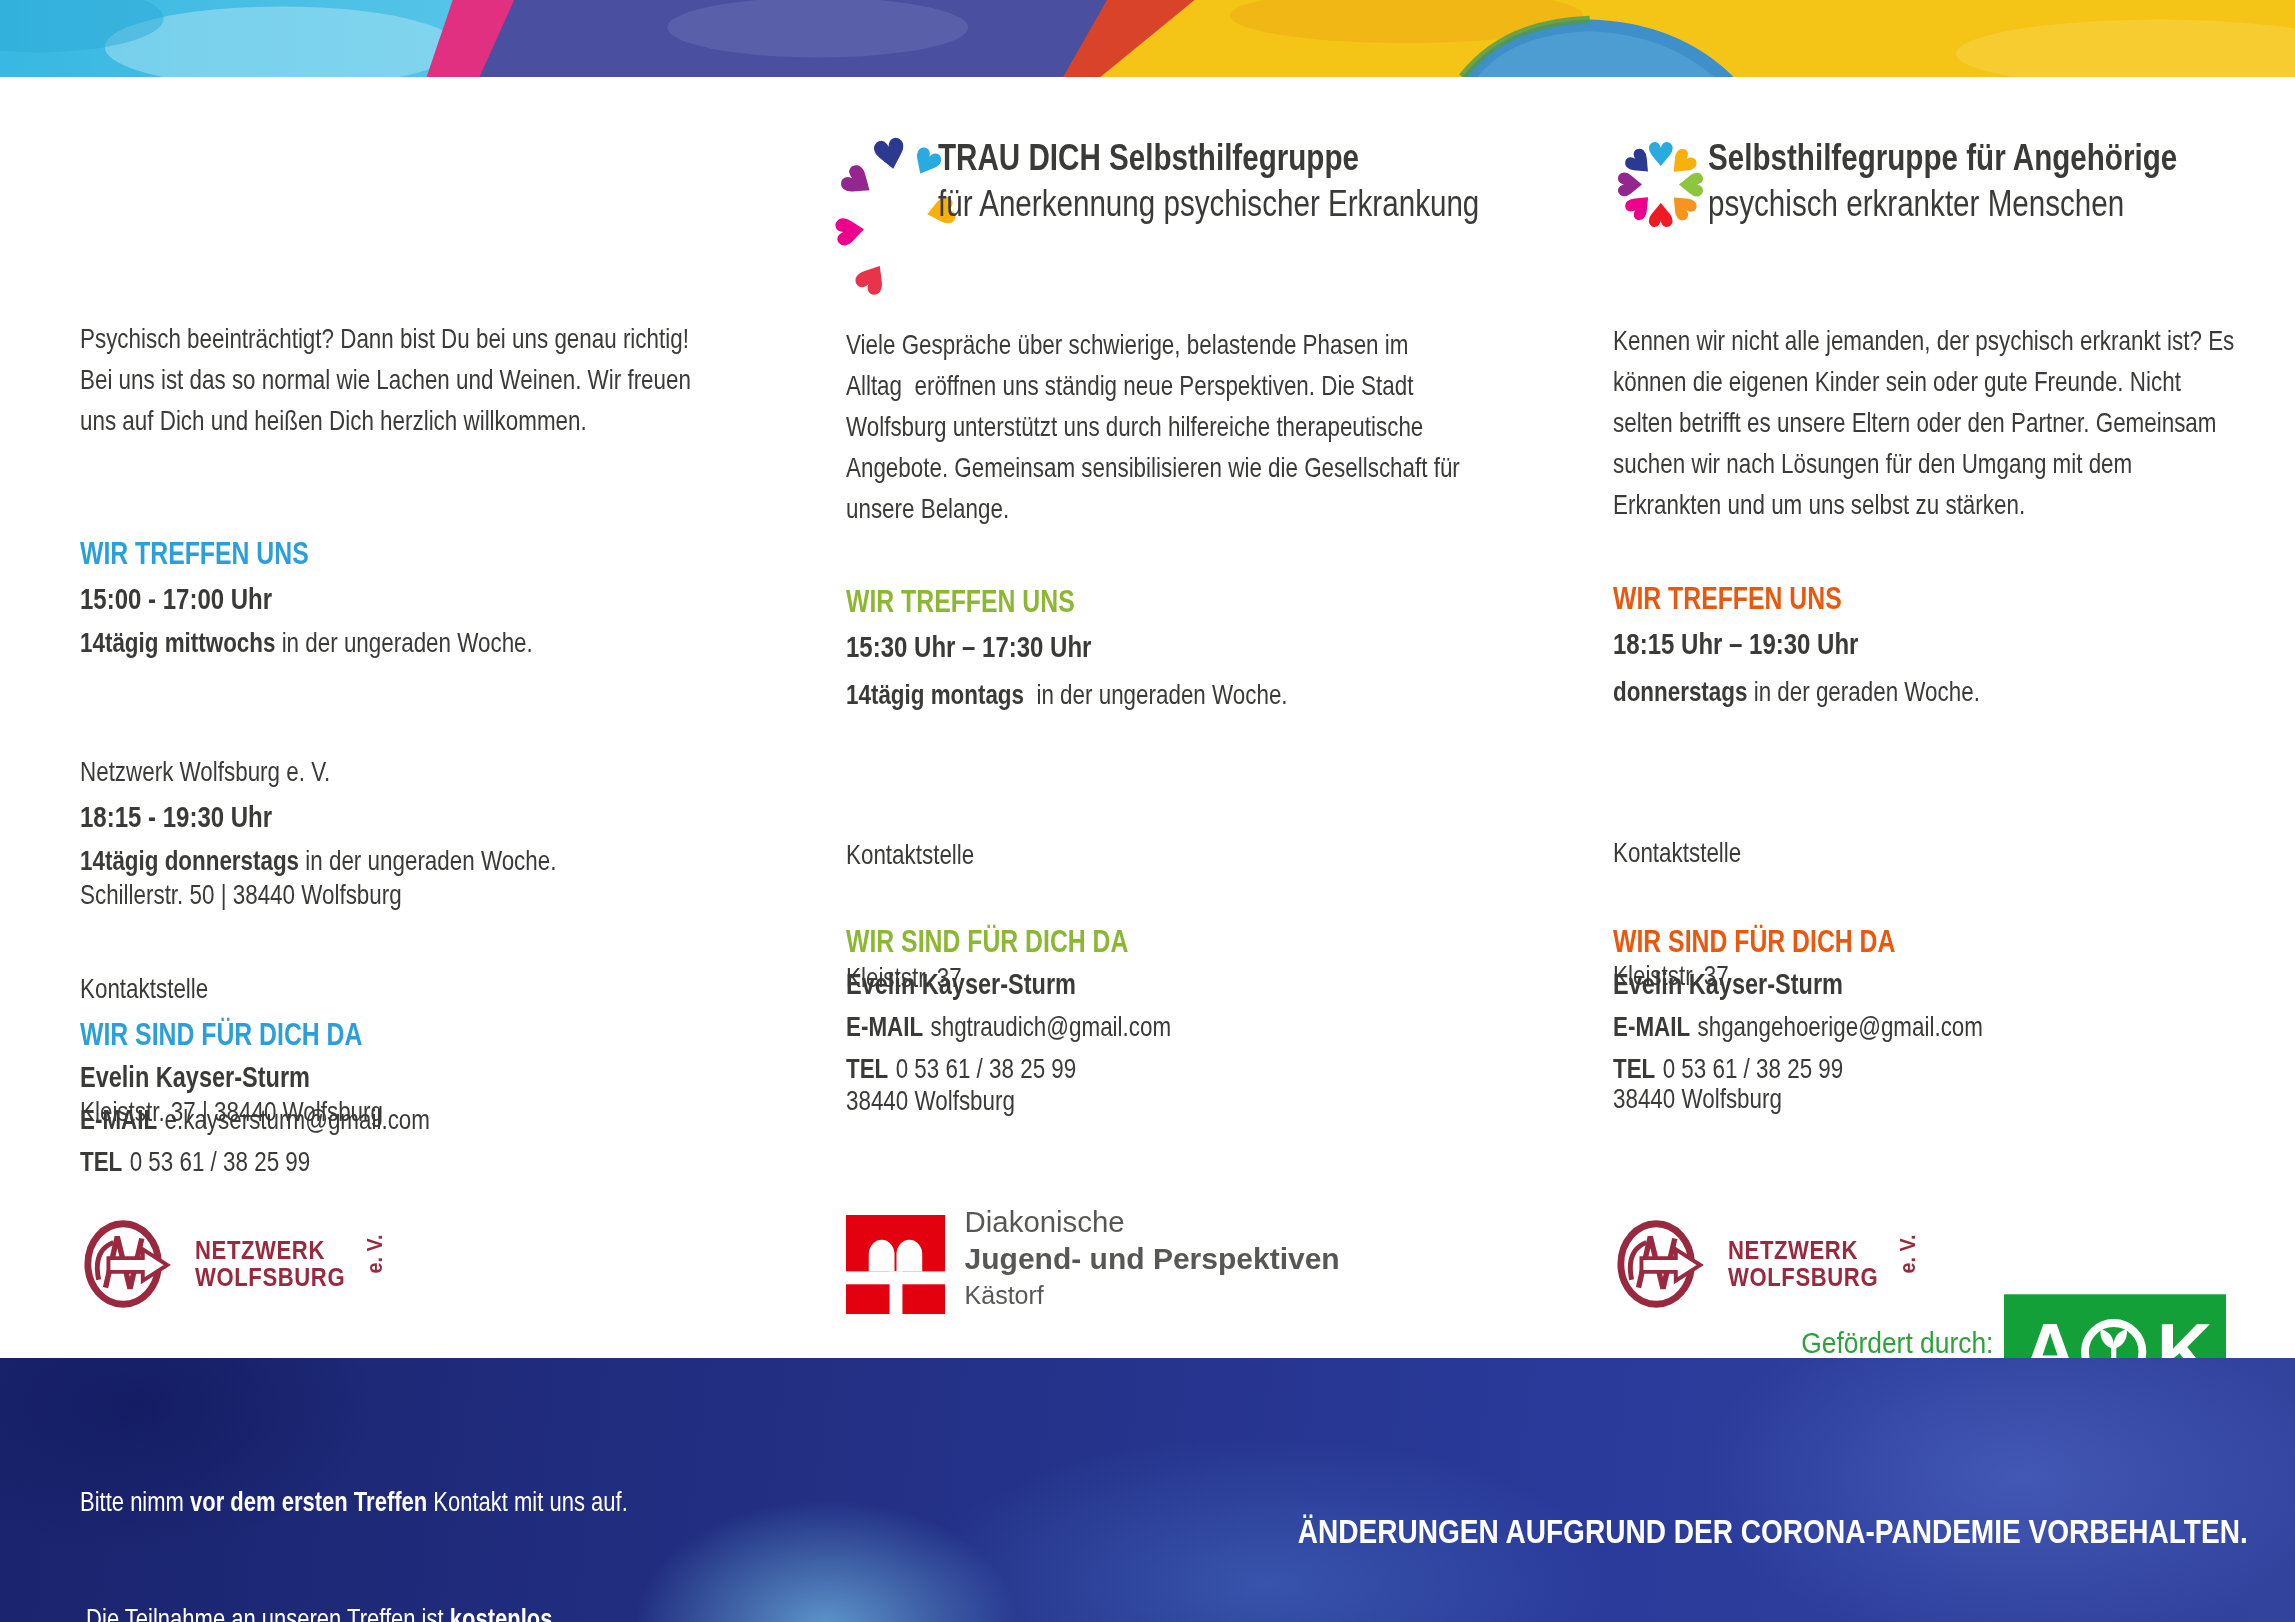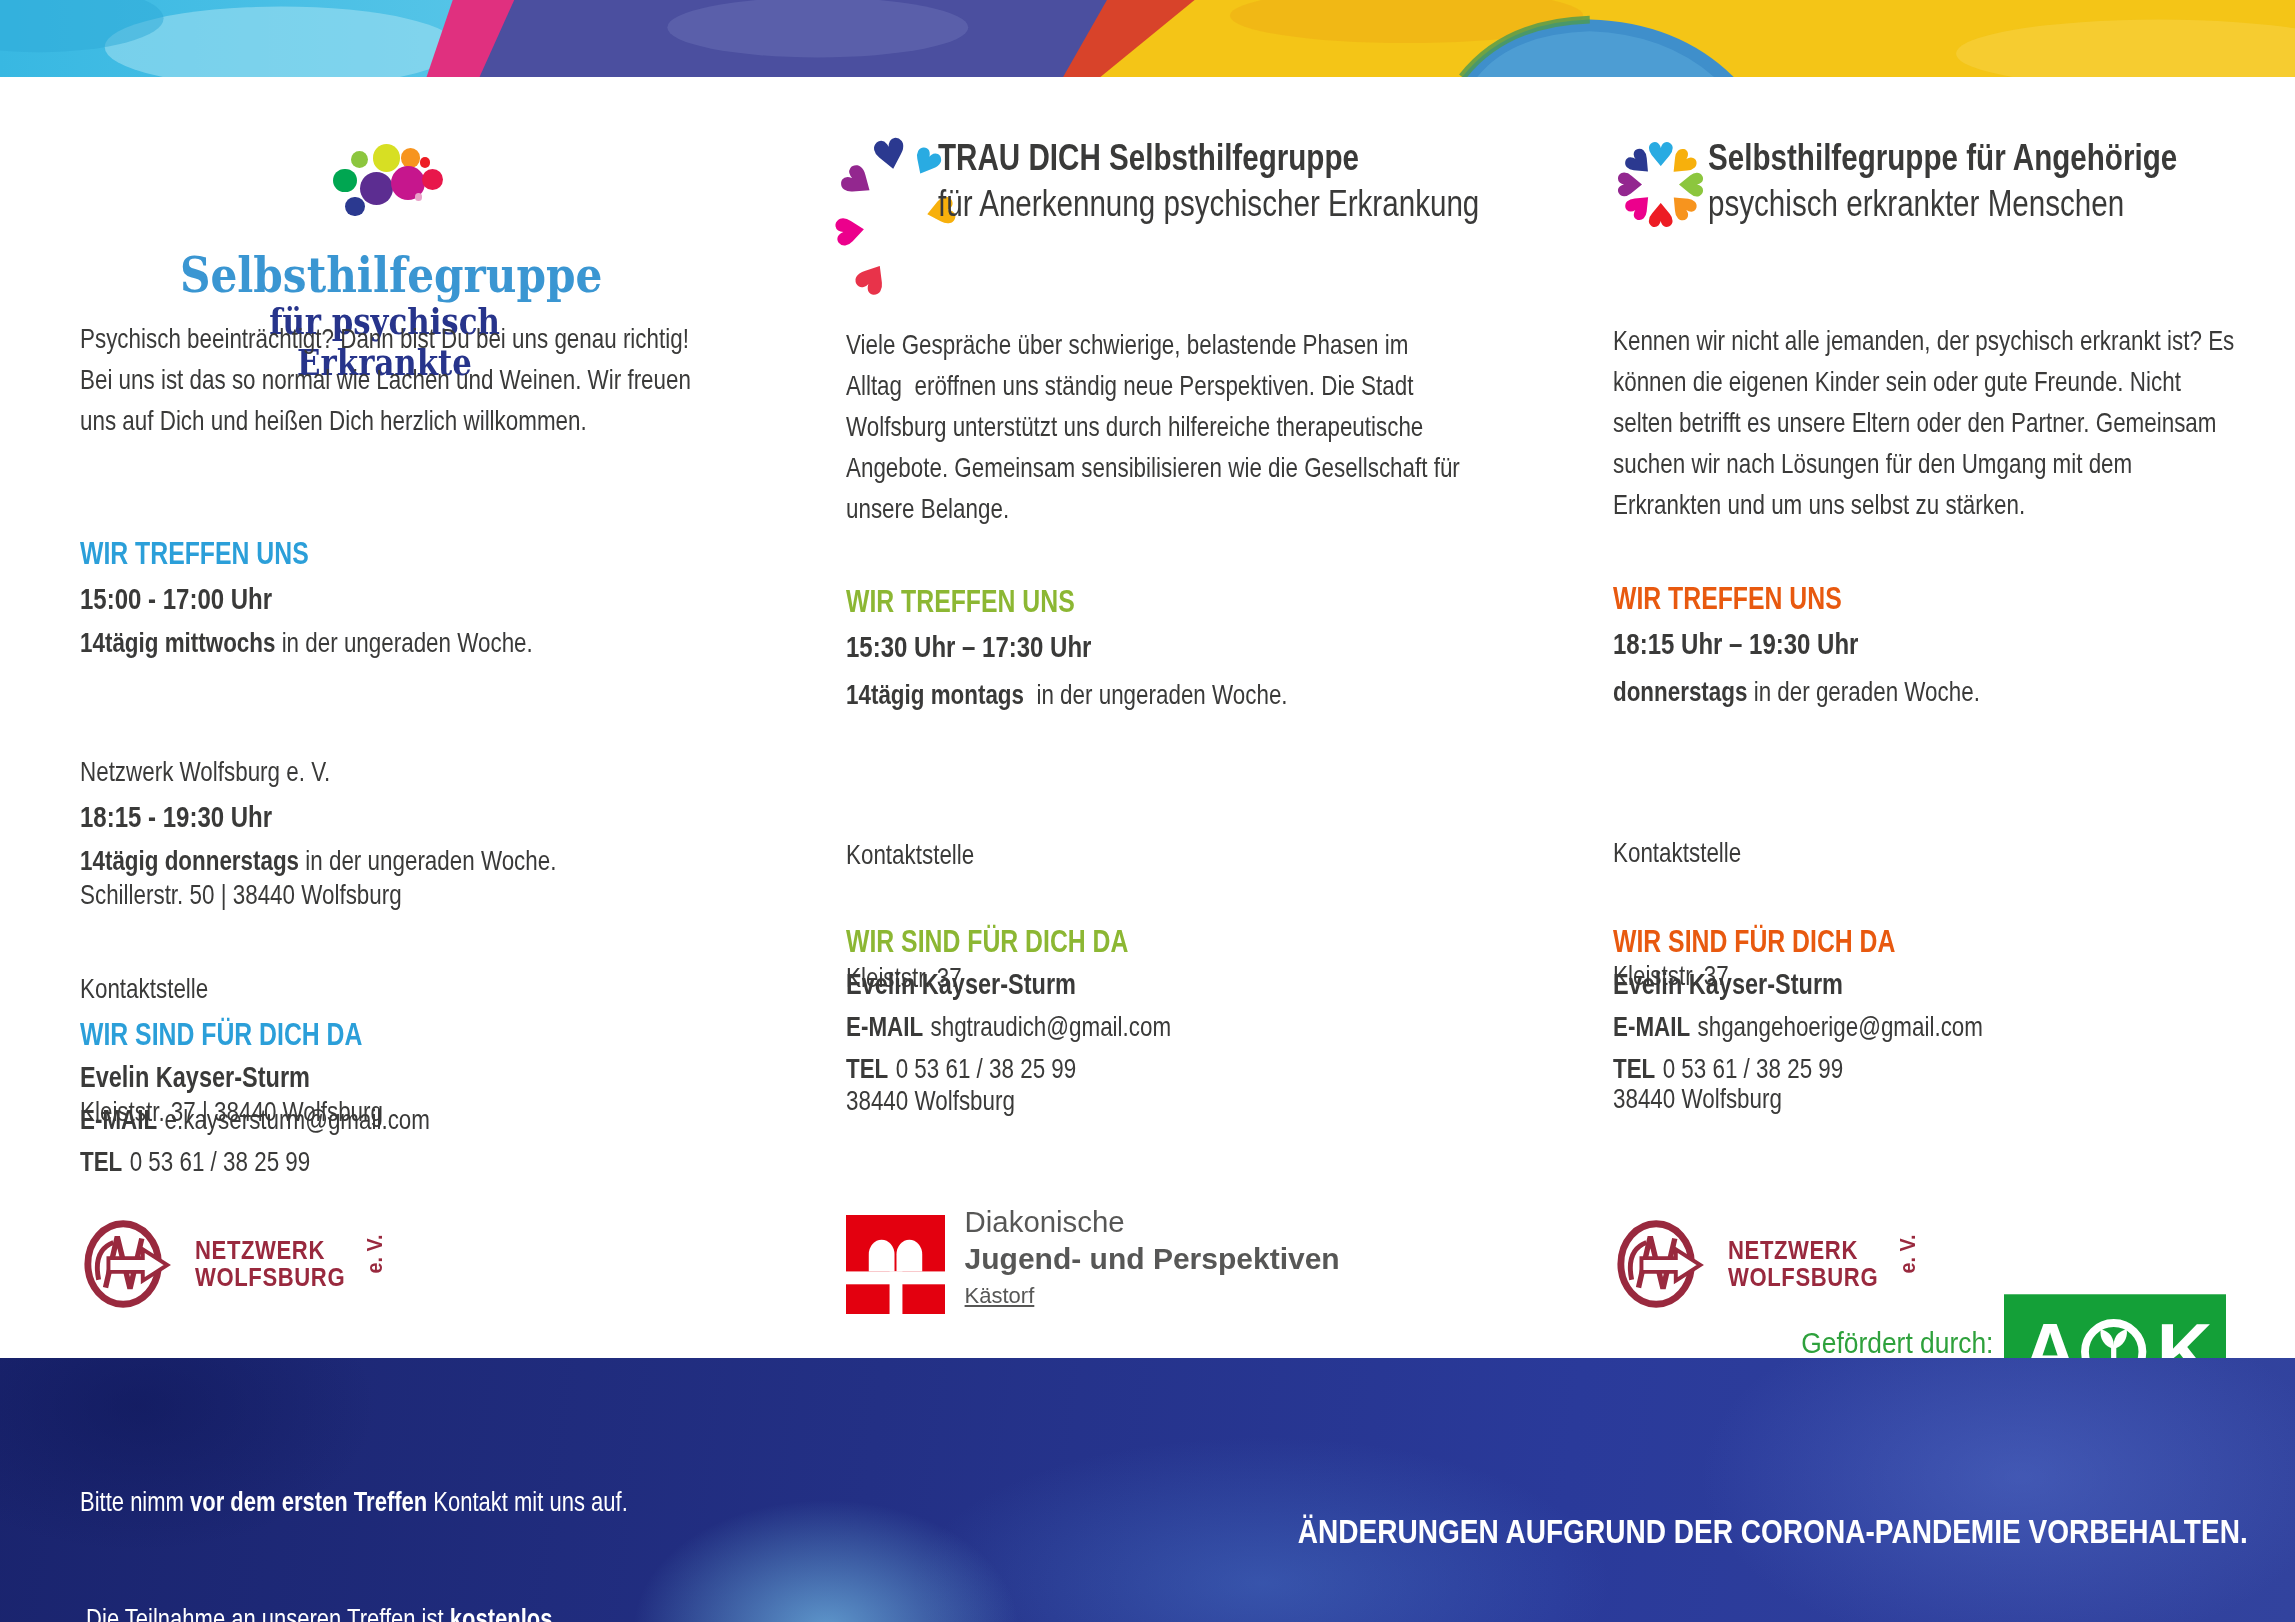--- a/index.html
+++ b/index.html
@@ -62,21 +62,21 @@
   
   .nw-logo { display:flex; align-items:center; }
   .nw-mark { width:103px; height:116px; flex:0 0 auto; }
   .nw-text { margin-left:11.8px; color:#99293E; font-weight:bold; font-size:26px; line-height:27.5px; letter-spacing:0.7px; transform:scaleX(.85); transform-origin:0 50%; white-space:nowrap; }
   .nw-ev { color:#99293E; font-weight:bold; font-size:22px; transform:rotate(-90deg) scaleX(.9); margin-left:-18.3px; margin-top:-19.6px; white-space:nowrap; }
   .dk-logo { display:flex; align-items:flex-end; }
   .dk-mark { width:99px; height:99px; flex:0 0 auto; }
   .dk-text { margin-left:19.6px; color:#575756; margin-top:-3.9px; }
   .dk-l1 { font-size:29.4px; line-height:37px; }
   .dk-l2 { font-size:30px; line-height:37px; font-weight:bold; }
-  .dk-l3 { font-size:22px; line-height:37px;text-decoration:underline; }
+  .dk-l3 { font-size:25px; line-height:37px; }
 
   
   .funding-label { position:absolute; top:1326px; right:302px; font-size:30px; color:#2EA13C; transform:scaleX(.88); transform-origin:100% 0; white-space:nowrap; }
   .aok-box { position:absolute; left:2004px; top:1294px; width:222px; height:122px; }
 
   
   .footer-lines { position:absolute; left:80px; top:1404px; color:#ffffff; font-size:27.5px; line-height:39px; transform:scaleX(.80); transform-origin:0 0; width:1112px; white-space:pre-wrap; }
   .corona-note { position:absolute; right:47px; top:1513px; color:#ffffff; font-size:33px; font-weight:bold; transform:scaleX(.85); transform-origin:100% 0; white-space:nowrap; }
 </style>
 </head>
@@ -101,36 +101,20 @@
     <polygon points="1692,0 1836,0 1690,118 1625,118" fill="#d8432a"></polygon>
     <polygon points="1826,0 3508,0 3508,118 1682,118" fill="#f4c517"></polygon>
     <ellipse cx="2150" cy="24" rx="270" ry="42" fill="#eda813" opacity=".45"></ellipse>
     <ellipse cx="3300" cy="82" rx="310" ry="52" fill="#f7d44a" opacity=".5"></ellipse>
     <path d="M2235,118 Q2300,34 2430,30 Q2565,34 2650,118 Z" fill="#3f8fcb"></path>
     <path d="M2258,118 Q2310,52 2430,48 Q2545,52 2620,118 Z" fill="#57a7d8" opacity=".6"></path>
     <path d="M2235,118 Q2300,34 2430,30" fill="none" stroke="#4e9a50" stroke-width="12" opacity=".8"></path>
   </svg>
 
   <section class="col" id="col-left">
-    <div class="block logo-block">
-      <div class="dots">
-          <span class="dot" style="left: 25px; top: 7.9px; width: 17px; height: 17px; background: rgb(140, 198, 62);"></span>
-          <span class="dot" style="left: 47px; top: 1.3px; width: 27.5px; height: 27.5px; background: rgb(215, 223, 35);"></span>
-          <span class="dot" style="left: 75px; top: 5.2px; width: 19.6px; height: 19.6px; background: rgb(247, 148, 30);"></span>
-          <span class="dot" style="left: 94px; top: 14.4px; width: 10.5px; height: 10.5px; background: rgb(237, 28, 36);"></span>
-          <span class="dot" style="left: 7.9px; top: 26px; width: 23.6px; height: 23.6px; background: rgb(0, 166, 81);"></span>
-          <span class="dot" style="left: 34px; top: 29px; width: 33px; height: 33px; background: rgb(92, 45, 145);"></span>
-          <span class="dot" style="left: 65px; top: 23.6px; width: 34px; height: 34px; background: rgb(198, 22, 141);"></span>
-          <span class="dot" style="left: 96px; top: 26px; width: 21px; height: 21px; background: rgb(232, 23, 75);"></span>
-          <span class="dot" style="left: 19.6px; top: 54px; width: 19.6px; height: 19.6px; background: rgb(43, 57, 144);"></span>
-          <span class="dot" style="left: 89px; top: 50px; width: 7.9px; height: 7.9px; background: rgb(233, 160, 201);"></span>
-        </div>
-      <div class="logo-line1">Selbsthilfegruppe</div>
-      <div class="logo-line2">für psychisch Erkrankte</div>
-    </div>
 
     <p class="block txt intro" style="top:241px">Psychisch beeinträchtigt? Dann bist Du bei uns genau richtig! Bei uns ist das so normal wie Lachen und Weinen. Wir freuen uns auf Dich und heißen Dich herzlich willkommen.</p>
 
     <h2 class="block txt heading h-blue" style="top:459px">WIR TREFFEN UNS</h2>
 
     <div class="block txt time" style="top:505px">15:00 - 17:00 Uhr</div>
     <div class="block txt freq" style="top:545px"><span class="bold">14tägig mittwochs</span><span> in der ungeraden Woche.</span></div>
     <div class="block txt place" style="top:592px">
       <div>Netzwerk Wolfsburg e. V.</div>
       <div>Schillerstr. 50 | 38440 Wolfsburg</div>

